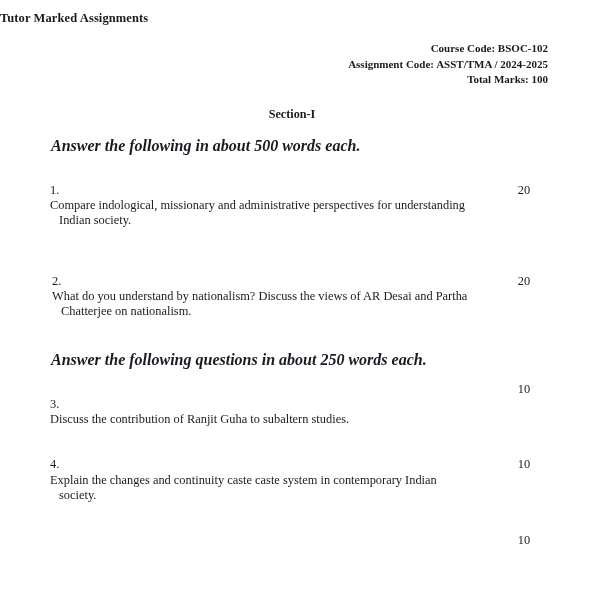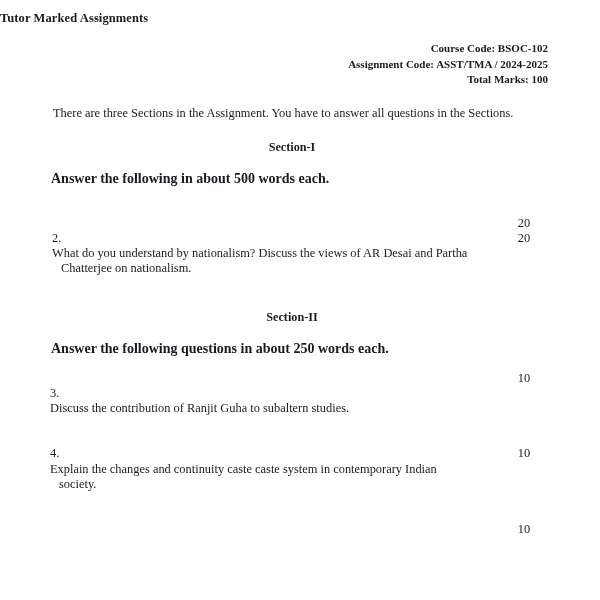--- a/index.html
+++ b/index.html
@@ -63,25 +63,26 @@
     font-weight: bold;
     font-size: 12.2px;
     line-height: 14px;
     padding-right: 16px;
   }
   .section-1 .section-heading { margin-top: 19px; }
   .section-2 .section-heading { margin-top: 18px; }
 
   .instruction {
     font-weight: bold;
-    font-size: 14px;
+    font-size: 16px;
     line-height: 15px;
     padding-left: 51px;
     padding-right: 52px;
     margin-top: 17px;
+    font-style: italic;
   }
 
   .q-list {
     margin-top: 0;
   }
   .q-row {
     position: relative;
     display: flex;
     align-items: flex-start;
     padding-left: 50px;
@@ -123,45 +124,48 @@
 <div class="page">
 
   <div class="doc-title">Tutor Marked Assignments</div>
 
   <div class="meta-block">
     <div>Course Code: BSOC-102</div>
     <div>Assignment Code: ASST/TMA / 2024-2025</div>
     <div>Total Marks: 100</div>
   </div>
 
-  <div class="intro">There are three Sections in the Assignment. You have to answer all questions in the Sections.</div>
 
   <div class="section section-1">
     <div class="section-heading">Section-I</div>
     <div class="instruction">Answer the following in about 500 words each.</div>
     <div class="q-list">
 
       <div class="q-row">
+        <div class="q-text">
+          <span>1.</span>
+          <span>Compare indological, missionary and administrative perspectives for understanding</span>
+          <span class="cont">Indian society.</span>
+        </div>
         <div class="q-marks second-line">20</div>
       </div>
 
       <div class="q-row indent">
         <div class="q-text">
           <span>2.</span>
           <span>What do you understand by nationalism? Discuss the views of AR Desai and Partha</span>
           <span class="cont">Chatterjee on nationalism.</span>
         </div>
         <div class="q-marks second-line">20</div>
       </div>
 
     </div>
   </div>
 
   <div class="section section-2">
-    <div class="section-heading">Section-II</div>
     <div class="instruction">Answer the following questions in about 250 words each.</div>
     <div class="q-list">
 
       <div class="q-row">
         <div class="q-text">
           <span>3.</span>
           <span>Discuss the contribution of  Ranjit Guha to subaltern studies.</span>
         </div>
         <div class="q-marks">10</div>
       </div>

